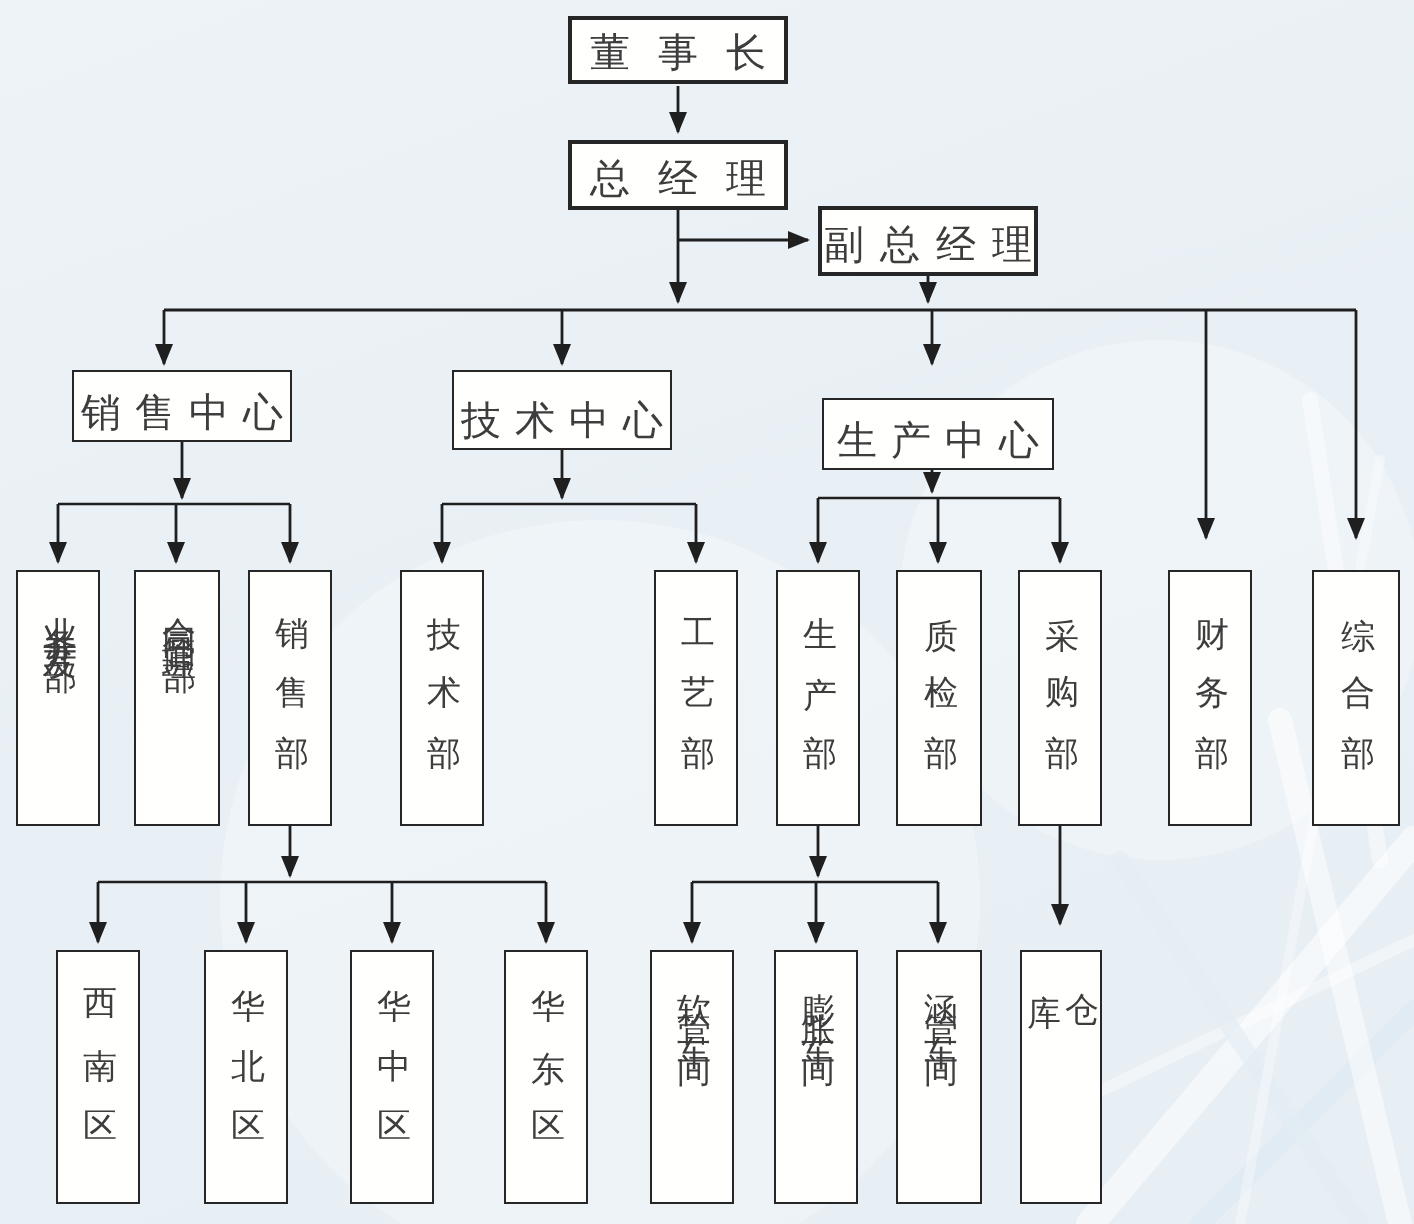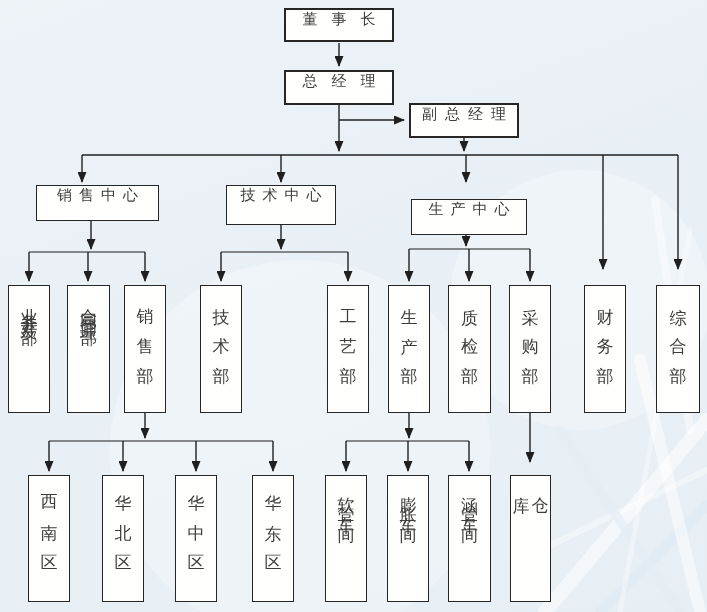--- a/index.html
+++ b/index.html
@@ -7,21 +7,21 @@
   .stage{
     position:relative;width:707px;height:612px;overflow:hidden;
     background:linear-gradient(160deg,#edf3f7 0%,#e9f0f5 45%,#e7eef4 100%);
   }
   .bg-svg{position:absolute;left:0;top:0;width:707px;height:612px;}
   .wires{position:absolute;left:0;top:0;width:707px;height:612px;pointer-events:none;}
   .node{
     position:absolute;box-sizing:border-box;background:#fffffe;
     border:1.4px solid #262626;color:#3d3d3d;display:flex;justify-content:center;
   }
-  .hnode{align-items:flex-start;font-size:15px;white-space:nowrap;}
+  .hnode{align-items:flex-end;font-size:20px;white-space:nowrap;}
   .hnode.big{border-width:2px;}
   .hnode.mid{border-width:1.6px;}
   .ls14 span{letter-spacing:14px;margin-right:-14px;}
   .ls8  span{letter-spacing:8px;margin-right:-8px;}
   .ls7  span{letter-spacing:7px;margin-right:-7px;}
   .vnode{font-size:17px;border-width:1.3px;}
   .vnode span{writing-mode:vertical-rl;text-orientation:upright;line-height:19px;display:block;}
   .v5{padding-top:9px;}  .v5 span{letter-spacing:5px;}
   .v3a{padding-top:9px;} .v3a span{letter-spacing:29px;}
   .v3b{padding-top:5px;} .v3b span{letter-spacing:30px;}
@@ -108,21 +108,21 @@
   <div class="node hnode big ls14" style="left:284px;top:8px;width:110px;height:34px">
     <span>董事长</span>
   </div>
   <div class="node hnode big ls14" style="left:284px;top:70px;width:110px;height:35px">
     <span>总经理</span>
   </div>
   <div class="node hnode big ls8" style="left:409px;top:103px;width:110px;height:35px">
     <span>副总经理</span>
   </div>
 
-  <div class="node hnode mid ls7" style="left:36px;top:185px;width:123px;height:36px">
+  <div class="node hnode mid ls7" style="left:36px;top:185px;width:110px;height:36px">
     <span>销售中心</span>
   </div>
   <div class="node hnode mid ls7" style="left:226px;top:185px;width:110px;height:40px">
     <span>技术中心</span>
   </div>
   <div class="node hnode mid ls7" style="left:411px;top:199px;width:116px;height:36px">
     <span>生产中心</span>
   </div>
 
   <div class="node vnode v5" style="left:8px;top:285px;width:42px;height:128px">

